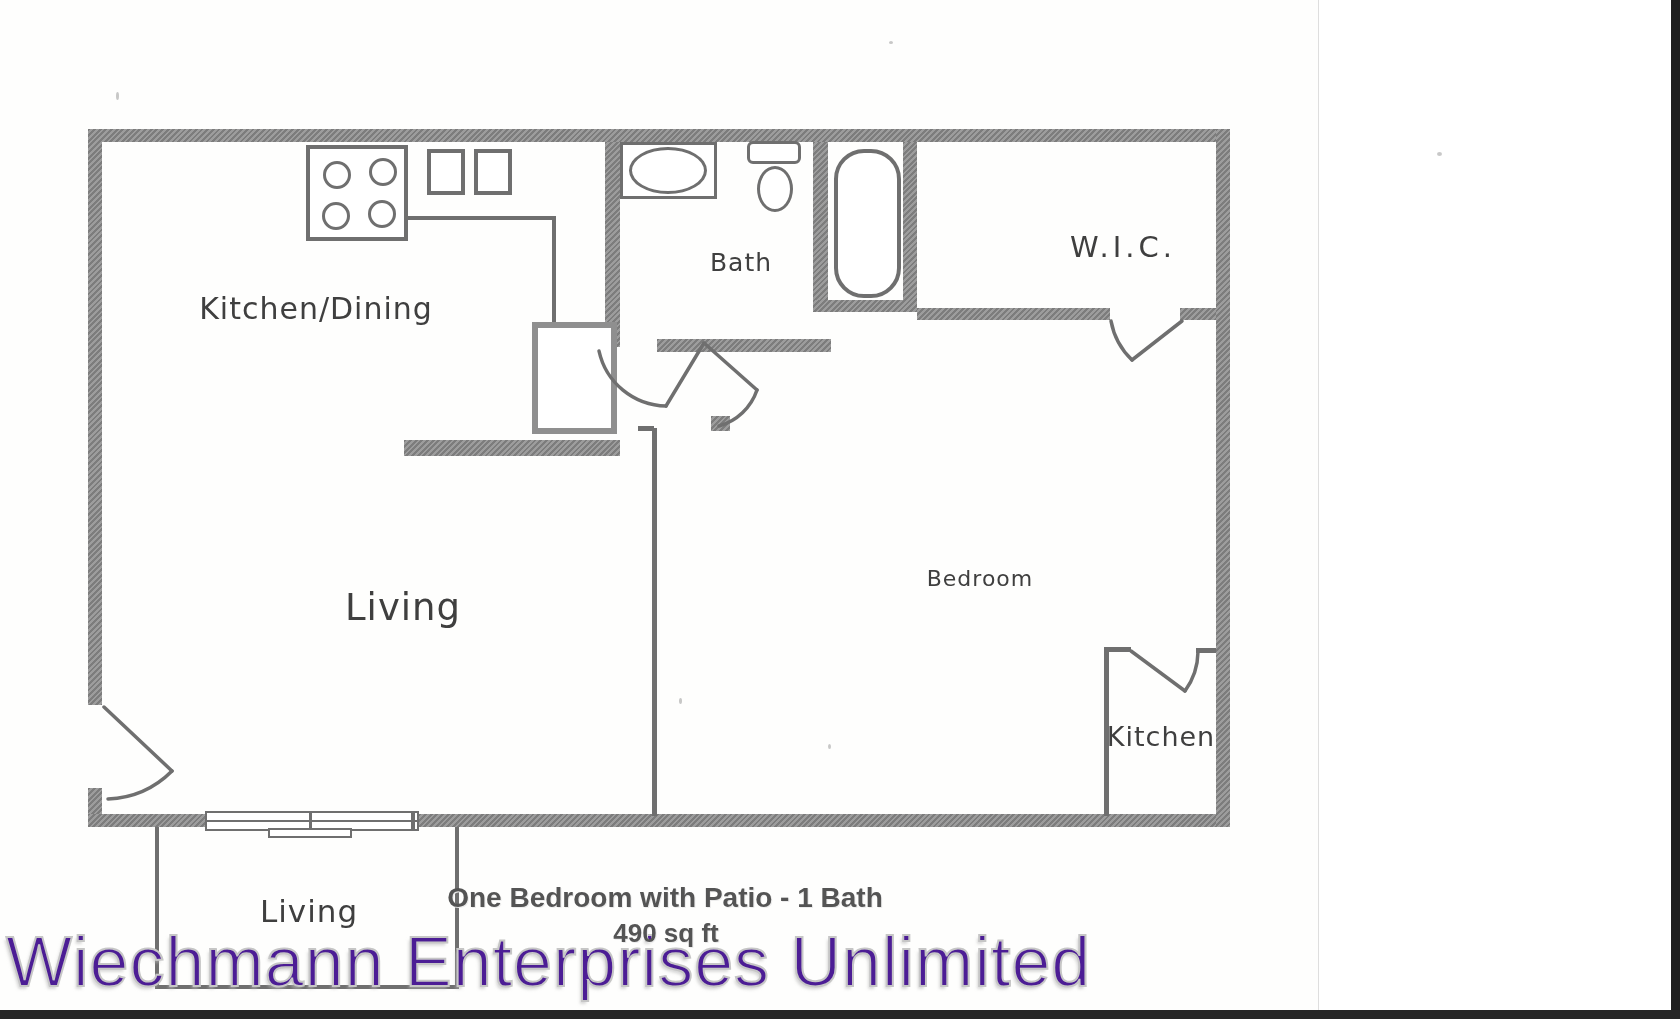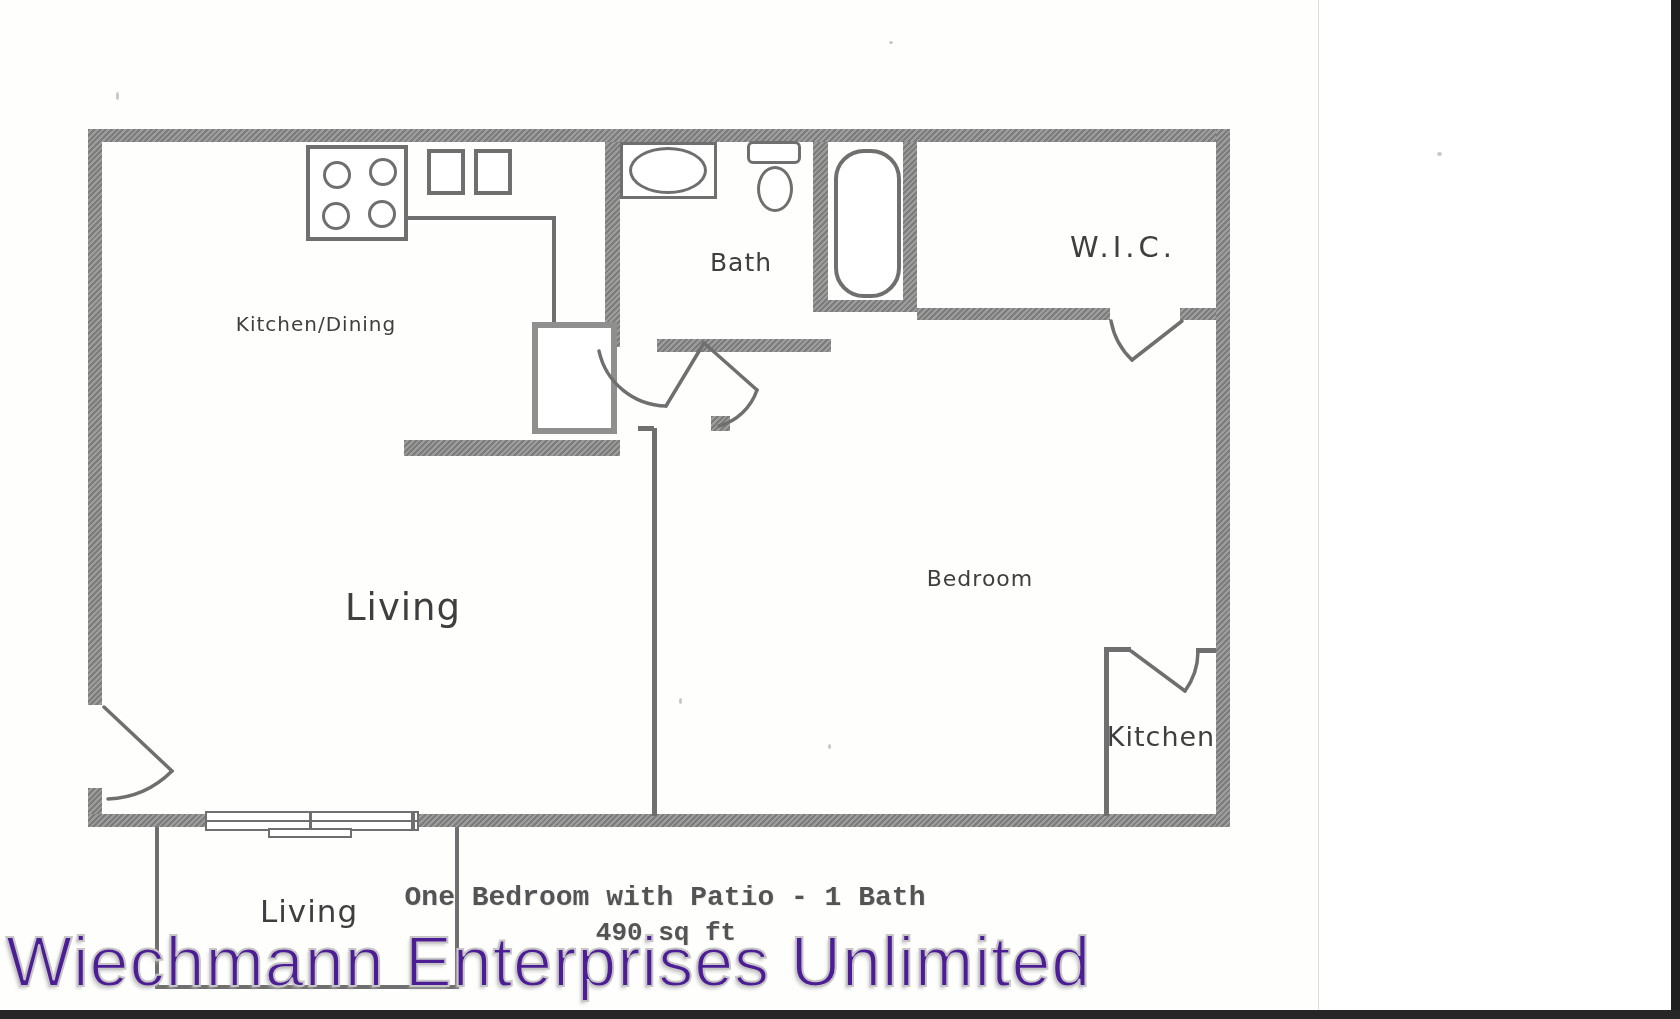--- a/index.html
+++ b/index.html
@@ -19,21 +19,21 @@
   
   .w{position:absolute;background:var(--wall);
      background-image:repeating-linear-gradient(135deg,rgba(70,70,70,.25) 0 2px,rgba(255,255,255,.12) 2px 4px);}
   .tw{position:absolute;background:var(--line);}
   
   .fx{position:absolute;background:#fff;border:3px solid var(--line);box-sizing:border-box;}
   .round{border-radius:50%;}
   .lbl{position:absolute;transform:translate(-50%,-50%);color:var(--label);
        letter-spacing:1px;white-space:nowrap;}
   .caption{position:absolute;transform:translateX(-50%);color:var(--caption);
-       font-family:Liberation Mono, monospace;font-weight:bold;white-space:nowrap;
+       font-family:Liberation Sans, sans-serif;font-weight:bold;white-space:nowrap;
        text-shadow:1px 1px 0 #ececec;z-index:6;}
   .watermark{position:absolute;left:6px;top:922px;z-index:5;white-space:nowrap;
        font-family:"Liberation Sans",sans-serif;font-size:70px;font-weight:400;
        color:#4c1d95;-webkit-text-stroke:2px var(--watermark-stroke);
        letter-spacing:1px;text-shadow:-2px 3px 3px rgba(185,185,185,.55);}
   svg.doors{position:absolute;left:0;top:0;z-index:2;pointer-events:none;}
   .speck{position:absolute;background:#9a9a9a;opacity:.55;border-radius:50%;}
 </style>
 </head>
 <body>
@@ -101,21 +101,21 @@
       <path d="M666,406 L704,343"></path>
       <path d="M704,343 L757,390"></path>
       <path d="M757,390 A56,56 0 0 1 719,426"></path>
       <path d="M1111,321 A72,72 0 0 0 1132,360"></path>
       <path d="M1132,360 L1182,321"></path>
       <path d="M1131,651 L1185,691"></path>
       <path d="M1185,691 A68,68 0 0 0 1198,652"></path>
     </g>
   </svg>
 
-  <div class="lbl" style="left:316px;top:324px;font-size:20px">Kitchen/Dining</div>
+  <div class="lbl" style="left:316px;top:308px;font-size:30px">Kitchen/Dining</div>
   <div class="lbl" style="left:741px;top:262px;font-size:25px">Bath</div>
   <div class="lbl" style="left:1123px;top:247px;font-size:29px;letter-spacing:4px">W.I.C.</div>
   <div class="lbl" style="left:403px;top:607px;font-size:37px">Living</div>
   <div class="lbl" style="left:980px;top:578px;font-size:22px">Bedroom</div>
   <div class="lbl" style="left:1161px;top:736px;font-size:27px">Kitchen</div>
   <div class="lbl" style="left:309px;top:911px;font-size:31px">Living</div>
 
   <div class="caption" style="left:665px;top:882px;font-size:28px">One Bedroom with Patio - 1 Bath</div>
   <div class="caption" style="left:666px;top:918px;font-size:26px">490 sq ft</div>
 

